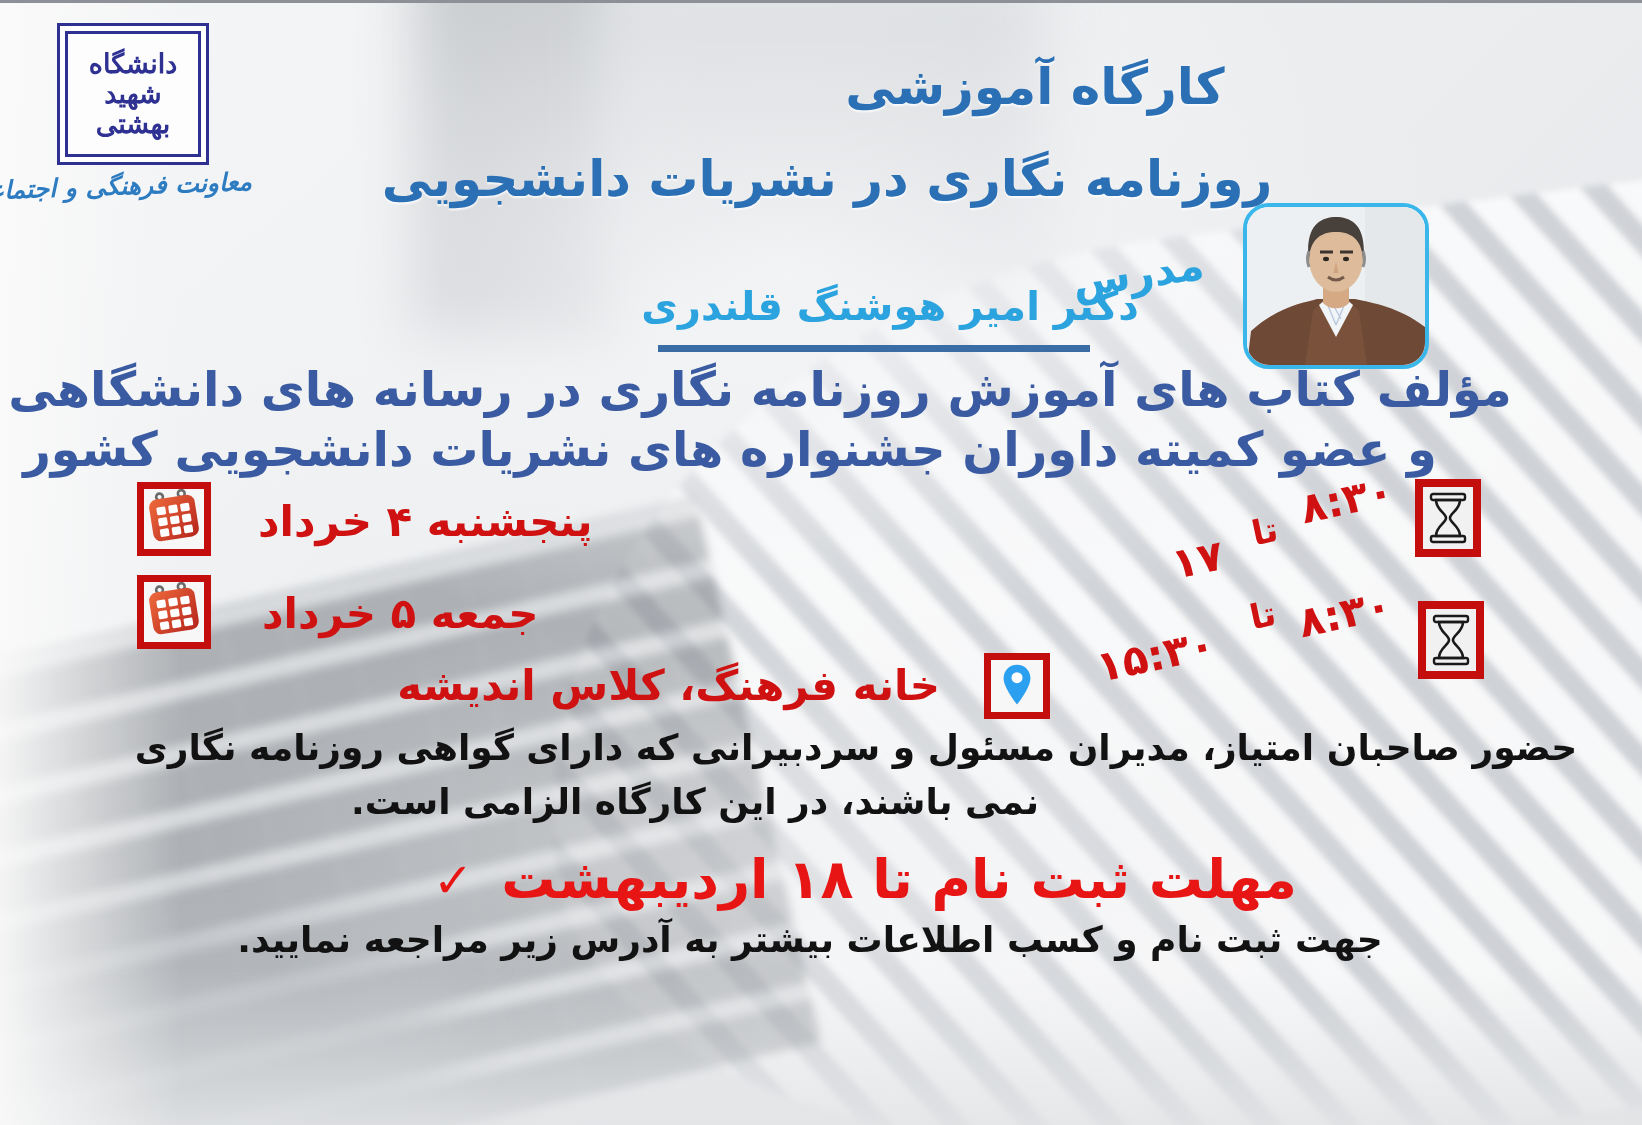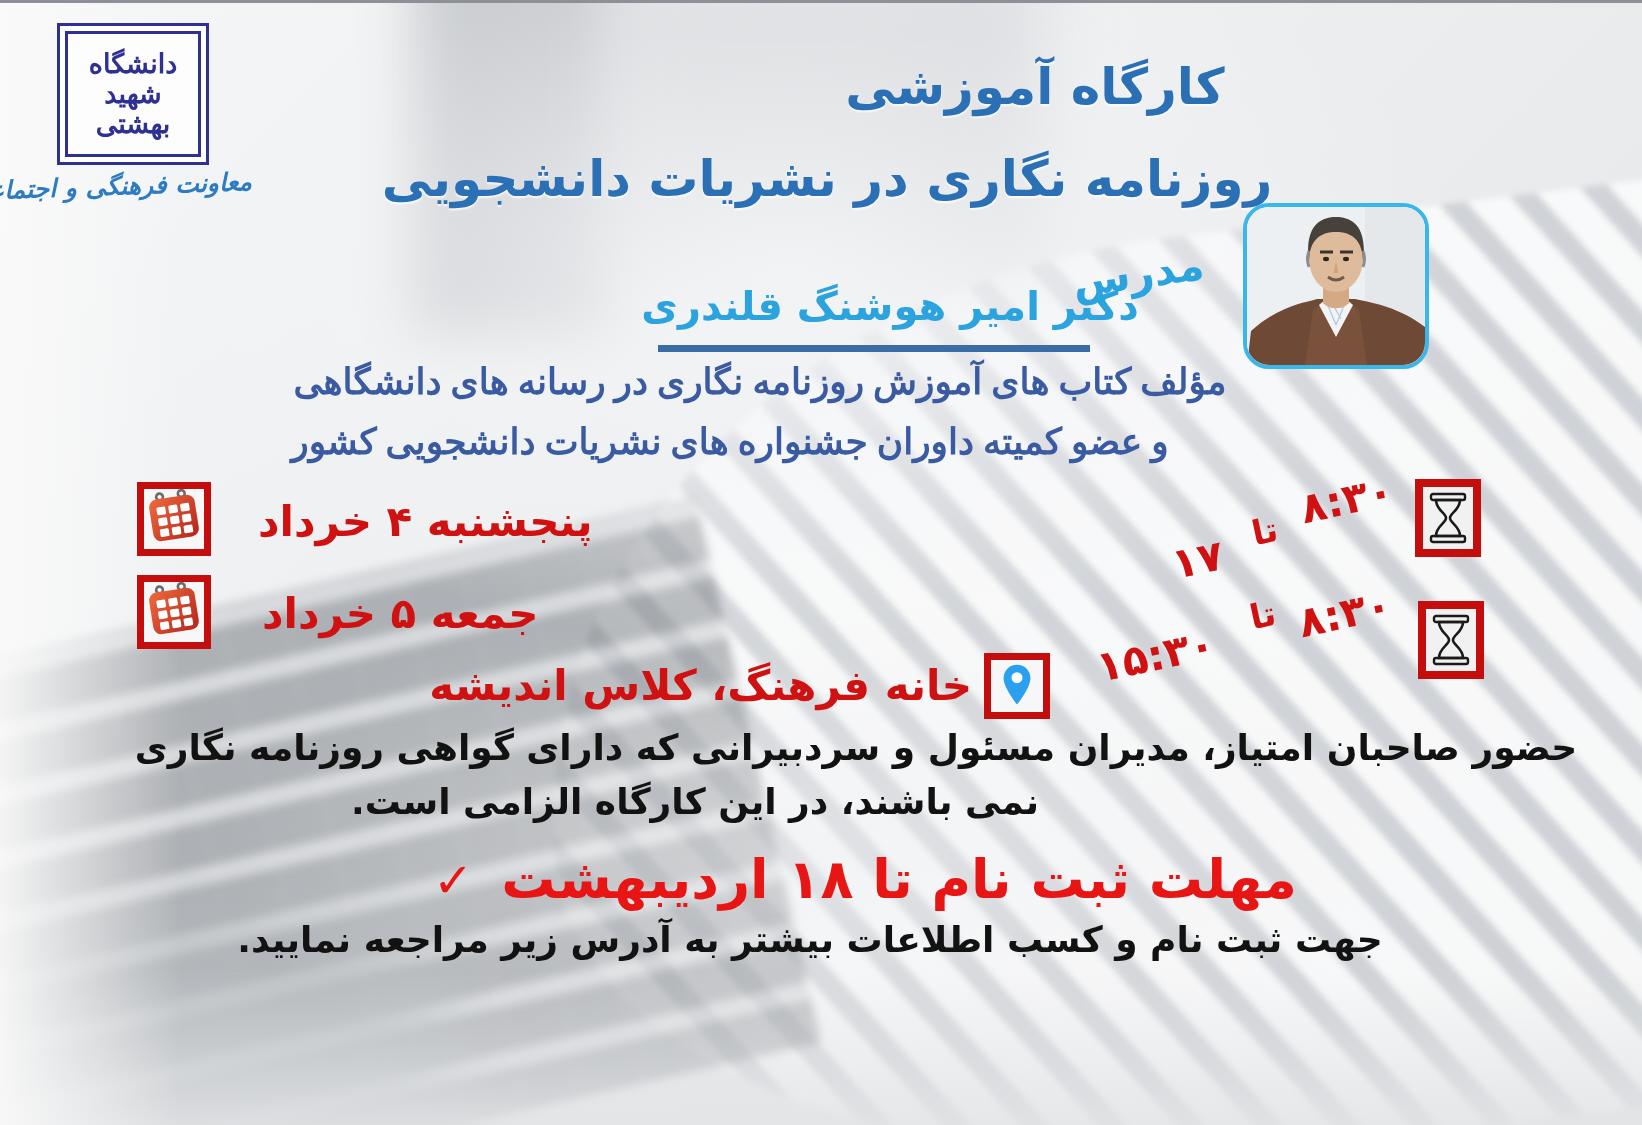--- a/index.html
+++ b/index.html
@@ -51,21 +51,21 @@
   .deputy{
     left:22px;top:168px;width:230px;text-align:center;
     color:#2d7cc1;font-size:25px;font-weight:bold;font-style:italic;
     font-family:"DejaVu Serif",serif;transform:rotate(-2deg);
   }
   
   .title-line{color:#2b70b4;font-weight:bold;font-size:50px;transform:translateX(-50%);text-shadow:0 2px 2px rgba(255,255,255,.8);}
   .modares{color:#2ba3de;font-weight:bold;font-size:42px;transform:translateX(-50%) rotate(-8deg);}
   .inst-name{color:#2ba3de;font-weight:bold;font-size:40px;transform:translateX(-50%);text-align:right;}
   .name-underline{left:658px;top:342px;width:432px;height:7px;background:#3a6da6;}
-  .bio{color:#3a5ba1;font-weight:bold;font-size:36px;transform:translateX(-50%);font-family:Liberation Serif, serif;}
+  .bio{color:#3a5ba1;font-weight:bold;font-size:48px;transform:translateX(-50%);}
   .red-text{color:#cf1111;font-weight:bold;}
   .date-text{font-size:42px;}
   .time-text{font-size:42px;display:inline-block;}
   .time-sep{font-size:34px;display:inline-block;}
   .loc-text{font-size:42px;}
   .notice{color:#121212;font-weight:bold;font-size:36px;transform:translateX(-50%);}
   .deadline-row{transform:translateX(-50%);display:flex;align-items:center;gap:28px;}
   .deadline-check{color:#e81515;font-size:48px;font-weight:bold;line-height:1;}
   .deadline-text{color:#e81515;font-weight:bold;font-size:54px;}
   .reg-info{color:#121212;font-weight:bold;font-size:36px;transform:translateX(-50%);}
@@ -209,21 +209,21 @@
       <path d="M10 8 H34 C34 18 24 21 24 26 C24 31 34 34 34 44 H10 C10 34 20 31 20 26 C20 21 10 18 10 8 Z" fill="none" stroke="#1a1a1a" stroke-width="2.6"></path>
     </svg>
   </div>
 
   <div class="abs icon-box pin-box" style="left:984px;top:650px;">
     <svg width="38" height="48" viewBox="0 0 40 52">
       <path d="M20 3 C11.5 3 5.5 9.5 5.5 17.5 C5.5 28 20 46 20 46 C20 46 34.5 28 34.5 17.5 C34.5 9.5 28.5 3 20 3 Z" fill="#2b9ff0"></path>
       <circle cx="20" cy="17" r="6" fill="#ffffff"></circle>
     </svg>
   </div>
-  <div class="abs red-text loc-text" style="right:670px;top:658px;" dir="rtl">خانه فرهنگ، کلاس اندیشه</div>
+  <div class="abs red-text loc-text" style="right:702px;top:658px;" dir="rtl">خانه فرهنگ، کلاس اندیشه</div>
 
   <div class="abs notice" style="left:856px;top:724px;" dir="rtl">حضور صاحبان امتیاز، مدیران مسئول و سردبیرانی که دارای گواهی روزنامه نگاری</div>
   <div class="abs notice" style="left:695px;top:778px;" dir="rtl">نمی باشند، در این کارگاه الزامی است.</div>
 
   <div class="abs deadline-row" style="left:865px;top:845px;">
     <span class="deadline-check">✓</span>
     <span class="deadline-text" dir="rtl">مهلت ثبت نام تا ۱۸ اردیبهشت</span>
   </div>
 
   <div class="abs reg-info" style="left:810px;top:916px;" dir="rtl">جهت ثبت نام و کسب اطلاعات بیشتر به آدرس زیر مراجعه نمایید.</div>

